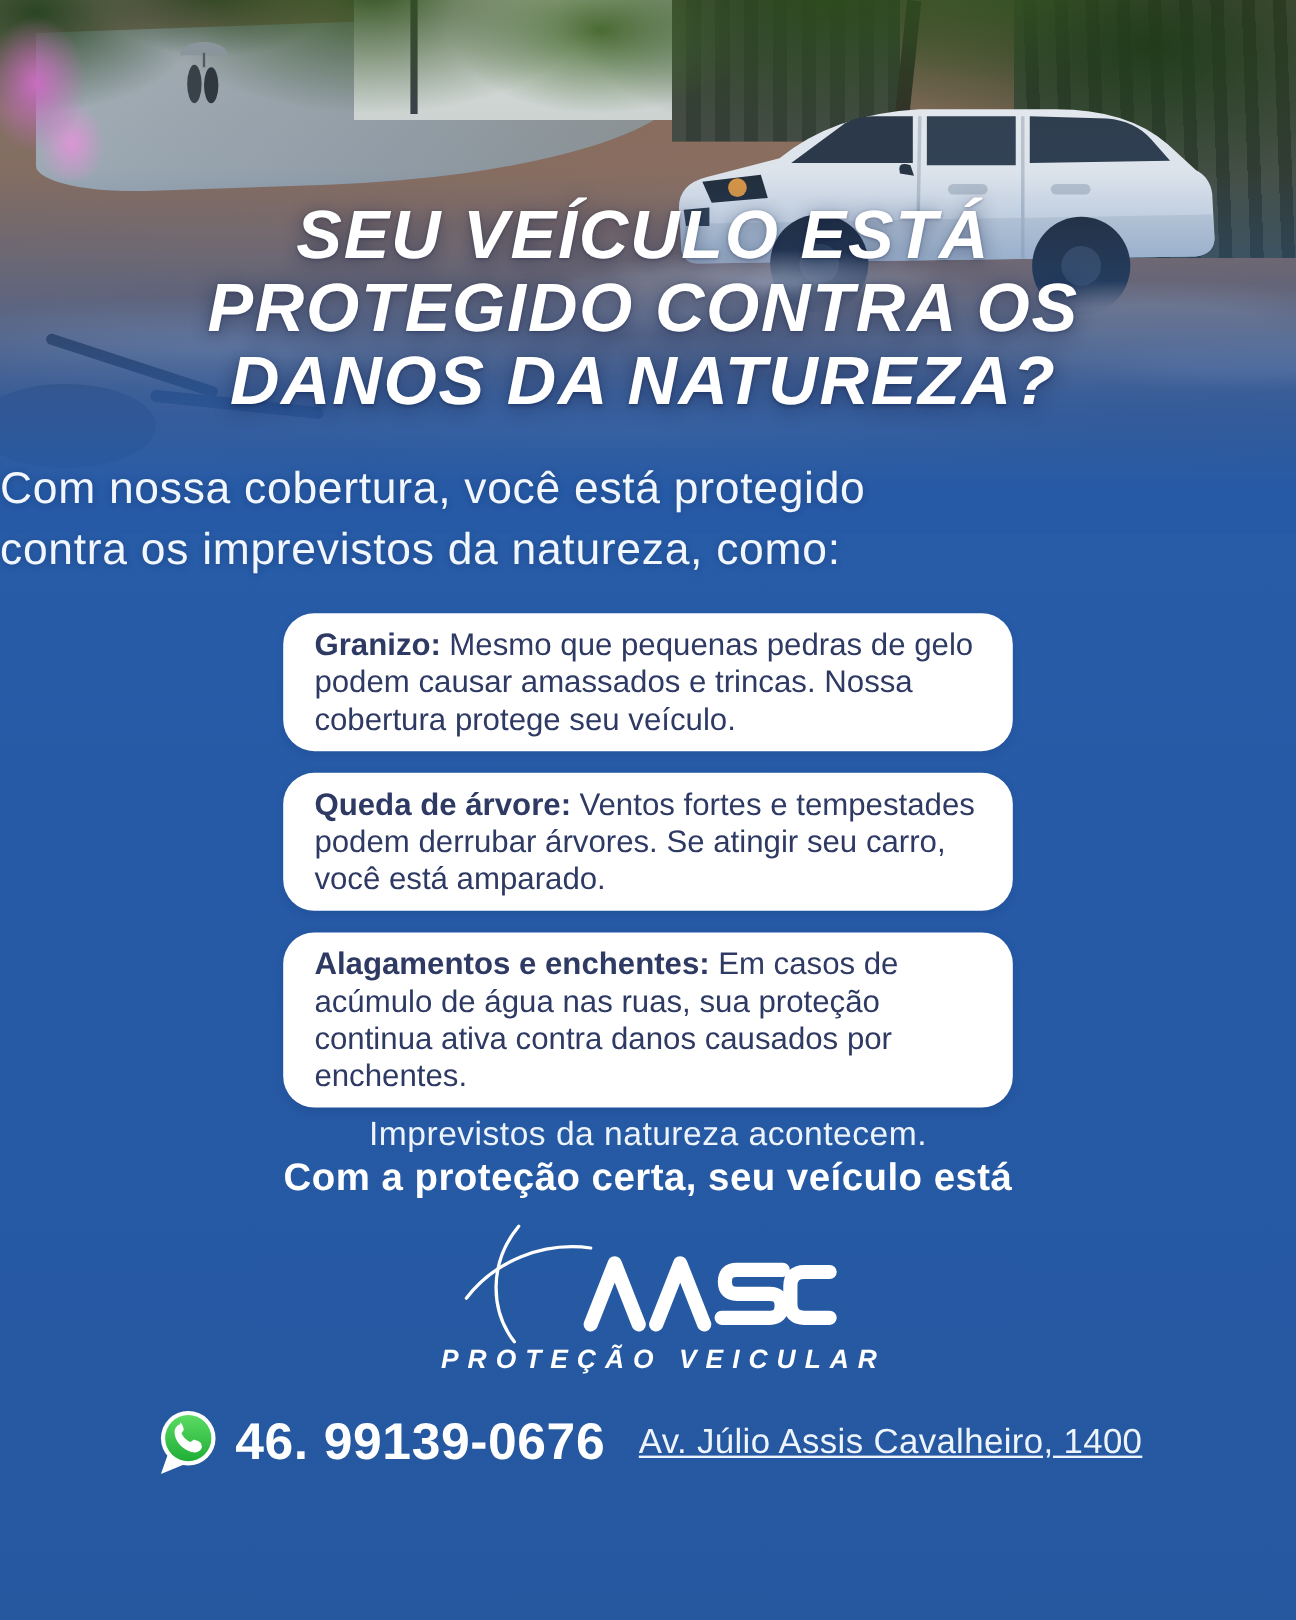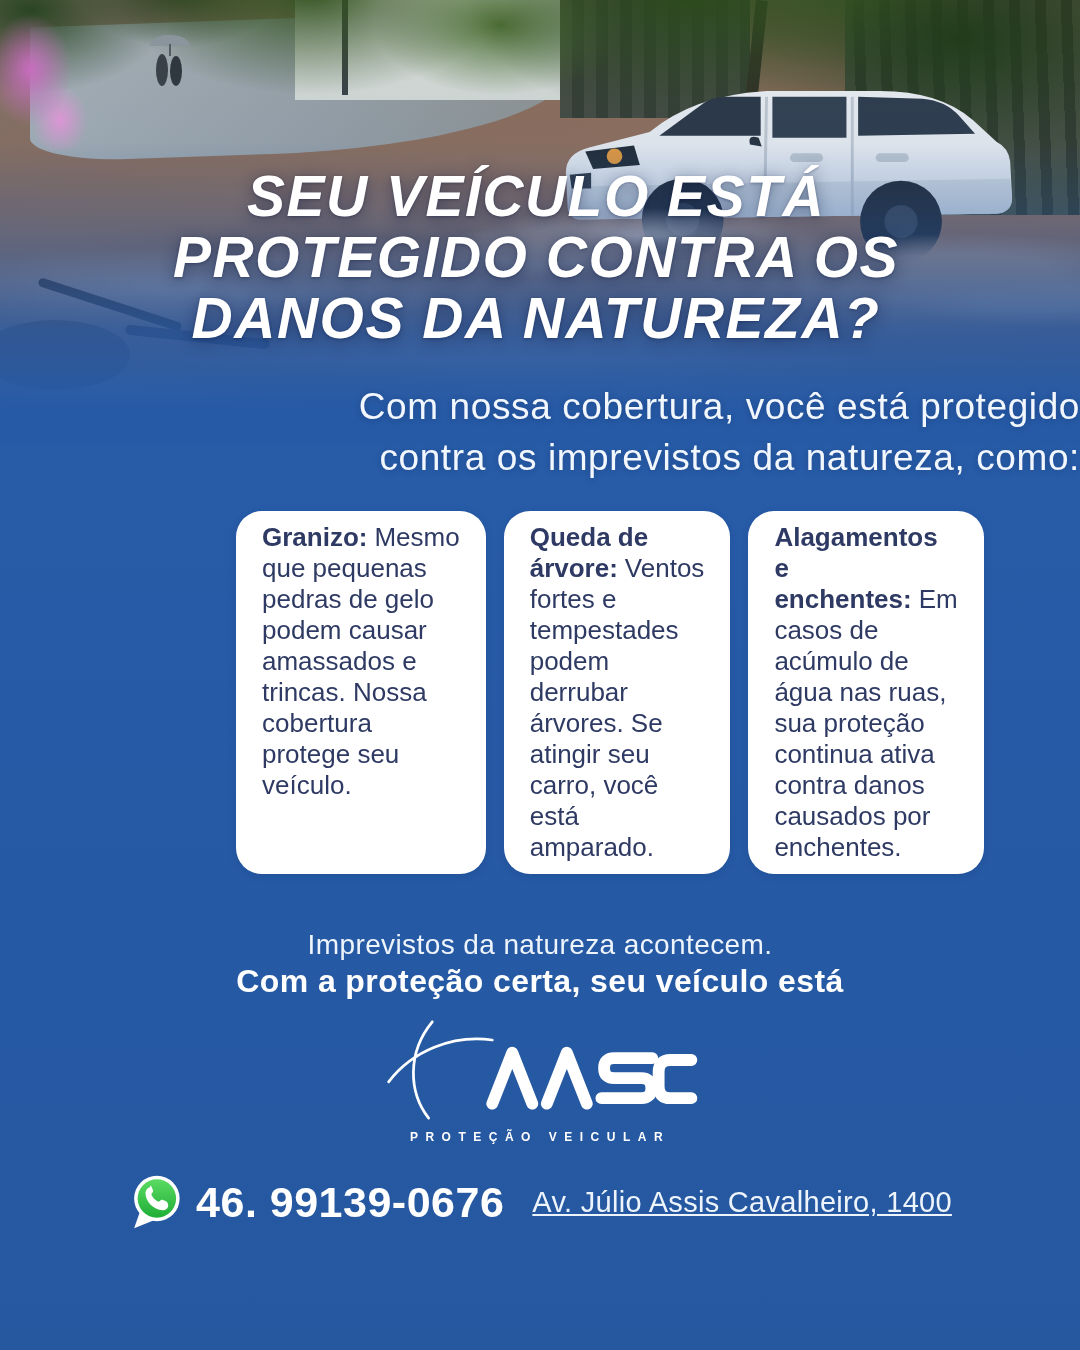--- a/index.html
+++ b/index.html
@@ -54,36 +54,36 @@
     radial-gradient(260px 46px at 340px 60px,rgba(160,128,108,.95) 30%,rgba(160,128,108,0) 70%),
     radial-gradient(220px 42px at 1040px 90px,rgba(188,160,140,.9) 30%,rgba(188,160,140,0) 70%);}
   .hero-overlay{position:absolute;inset:0;background:linear-gradient(180deg,
     rgba(38,90,166,0) 0%,rgba(38,90,166,.08) 32%,rgba(38,90,166,.45) 55%,
     rgba(38,90,166,.82) 74%,rgba(38,90,166,1) 92%);}
   
   .headline{position:absolute;top:166px;left:0;width:1072px;margin:0;text-align:center;
     font-size:57px;line-height:61px;font-weight:800;font-style:italic;letter-spacing:1.5px;
     text-shadow:0 3px 16px rgba(8,20,60,.45),0 1px 3px rgba(8,20,60,.35);z-index:5;}
   .headline span{display:block;}
-  .subtitle{position:absolute;top:381px;left:0;width:1080px;margin:0;text-align:right;
+  .subtitle{position:absolute;top:381px;left:0;width:1080px;margin:0;text-align:left;
     font-size:37px;line-height:51px;font-weight:400;letter-spacing:.6px;color:#f2f7fd;
     text-shadow:0 1px 6px rgba(8,20,60,.25);z-index:5;}
   .subtitle span{display:block;}
   .cards{position:absolute;top:511px;left:50%;transform:translateX(-50%);width:608px;
-    display:flex;gap:18px;z-index:5;}
+    display:flex;flex-direction:column;gap:18px;z-index:5;}
   .card{background:#fff;border-radius:26px;padding:11px 26px;color:#2E3A63;
     font-size:26px;line-height:31px;box-shadow:0 2px 8px rgba(10,25,70,.12);}
   .card b{font-weight:700;margin-right:7px;}
   .closing{position:absolute;top:926px;left:0;width:1080px;text-align:center;z-index:5;}
   .closing .cl-light{font-size:28px;line-height:37px;font-weight:400;letter-spacing:.4px;color:#eef4fb;}
   .closing .cl-bold{font-size:32px;line-height:37px;font-weight:700;letter-spacing:.4px;}
   
   .logo{position:absolute;top:1020px;left:50%;transform:translateX(-50%);width:345px;text-align:center;z-index:5;}
   .logo svg{display:block;width:345px;height:100px;overflow:visible;}
-  .logo-tagline{margin-top:10px;font-size:12px;font-weight:700;letter-spacing:7.5px;color:#fff;white-space:nowrap;}
+  .logo-tagline{font-size:22px;font-weight:700;letter-spacing:7.5px;color:#fff;white-space:nowrap;font-style:italic;}
   .sr-only{position:absolute;width:1px;height:1px;overflow:hidden;clip-path:inset(50%);}
   
   .contact{position:absolute;top:1172px;left:0;width:1080px;display:flex;
     justify-content:center;align-items:center;gap:12px;z-index:5;}
   .wa-icon{width:56px;height:60px;flex:0 0 auto;}
   .phone{font-size:43px;font-weight:700;letter-spacing:.5px;white-space:nowrap;}
   .address{margin-left:16px;text-align:left;font-size:29px;line-height:38px;
     font-weight:400;letter-spacing:.3px;color:#eef4fb;}
   .address span{display:block;text-decoration:underline;}
 </style>

